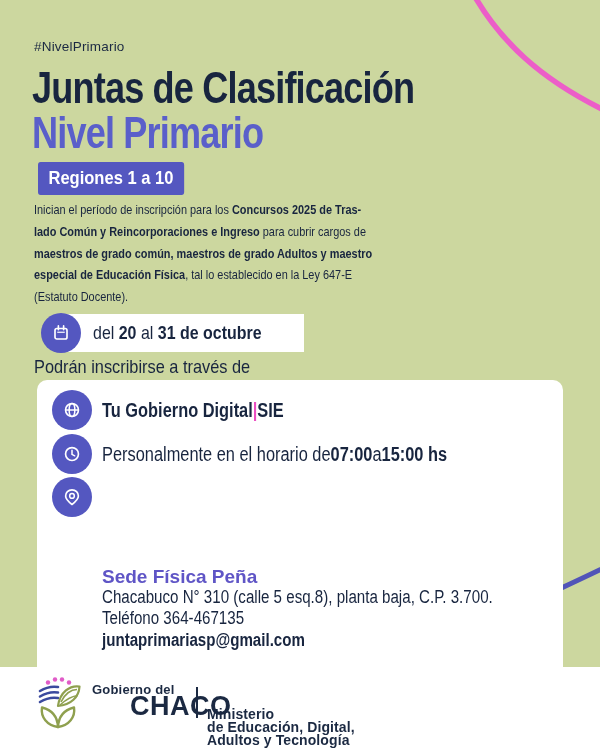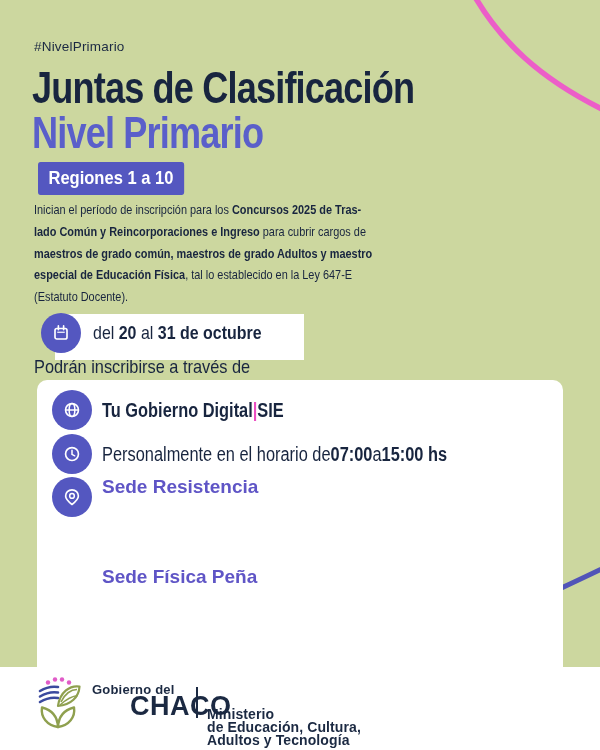--- a/index.html
+++ b/index.html
@@ -20,21 +20,21 @@
   .subtitle{position:absolute;left:32px;top:111px;font-size:44px;line-height:44px;font-weight:bold;
          color:#5a5fca;white-space:nowrap;letter-spacing:-1px;transform:scaleX(.82);transform-origin:left top;}
   .region-badge{position:absolute;left:38px;top:162px;background:#5457c0;color:#fff;
          font-size:19px;font-weight:bold;padding:5px 12px 6px;border-radius:3px;white-space:nowrap;
          transform:scaleX(.87);transform-origin:left top;}
 
   .intro{position:absolute;left:34px;top:199px;color:#18253f;font-size:13px;}
   .intro .tline{white-space:nowrap;line-height:21.8px;transform:scaleX(.84);transform-origin:left center;}
 
   .date-badge{position:absolute;left:55px;top:314px;height:38px;background:#ffffff;
-         display:flex;align-items:center;padding:0 10px 8px 38px;}
+         display:flex;align-items:center;padding:0 10px 0 38px;}
   .cal-circle{position:absolute;left:-14px;top:-1px;width:40px;height:40px;border-radius:50%;
          background:#5457c0;display:flex;align-items:center;justify-content:center;}
   .date-text{font-size:19px;color:#18253f;white-space:nowrap;transform:scaleX(.84);transform-origin:left center;}
 
   .channels-intro{position:absolute;left:34px;top:356px;font-size:19px;color:#18253f;white-space:nowrap;
          transform:scaleX(.86);transform-origin:left center;}
 
   .card{position:absolute;left:37px;top:380px;width:526px;height:298px;background:#ffffff;border-radius:10px;z-index:2;}
   .ic{position:absolute;left:15px;width:40px;height:40px;border-radius:50%;background:#5457c0;
       display:flex;align-items:center;justify-content:center;}
@@ -122,25 +122,29 @@
         </div>
 
       <div class="ic" style="top:97px">
         <svg width="24" height="24" viewBox="0 0 32 32">
           <path d="M16,6.5 C11,6.5 7.5,10.2 7.5,14.8 C7.5,19.6 16,26 16,26 C16,26 24.5,19.6 24.5,14.8 C24.5,10.2 21,6.5 16,6.5 Z" fill="none" stroke="#fff" stroke-width="2.2" stroke-linejoin="round"></path>
           <circle cx="16" cy="14.5" r="3.1" fill="none" stroke="#fff" stroke-width="2"></circle>
         </svg>
       </div>
 
       <div class="sede-block" style="top:96px">
-        <div class="sede-heading">Sede Resistencia</div>
       </div>
 
       <div class="sede-block" style="top:186px">
         <div class="sede-heading">Sede Física Peña</div>
+        <div>
+            <div class="tline"><span>Chacabuco N° 310 (calle 5 esq.8), planta baja, C.P. 3.700.</span></div>
+            <div class="tline"><span>Teléfono 364-467135</span></div>
+            <div class="tline"><span class="b">juntaprimariasp@gmail.com</span></div>
+          </div>
       </div>
 
     </div>
 
   </div>
 
   <div class="footer"></div>
   <div class="layer" style="pointer-events:none">
     <svg class="logo-icon" width="50" height="54" viewBox="0 0 50 54">
       <circle cx="15" cy="7.5" r="2.2" fill="#e05cc8"></circle>
@@ -154,18 +158,18 @@
       <path d="M7,27 Q16,21.5 25,23" fill="none" stroke="#3b4a9e" stroke-width="2.6" stroke-linecap="round"></path>
       <path d="M25,31 C27,17 37,10 46.5,11.5 C46,22 38,30 25,31 Z" fill="#fff" stroke="#8fa04f" stroke-width="2.2" stroke-linejoin="round"></path>
       <path d="M28,27 C31.5,19 38,14.5 44,14.5" fill="none" stroke="#8fa04f" stroke-width="1.6"></path>
       <path d="M27,30 C33,24.5 39,21 45,20.5" fill="none" stroke="#8fa04f" stroke-width="1.6"></path>
     </svg>
     <div class="gob-text">Gobierno del</div>
     <div class="brand">CHACO</div>
     <div class="fdivider"></div>
     <div class="ministry">
       <div>Ministerio</div>
-      <div>de Educación, Cultura,</div>
+      <div>de Educación, Digital,</div>
       <div>Adultos y Tecnología</div>
     </div>
   </div>
 
 </div>
 
 </body></html>

